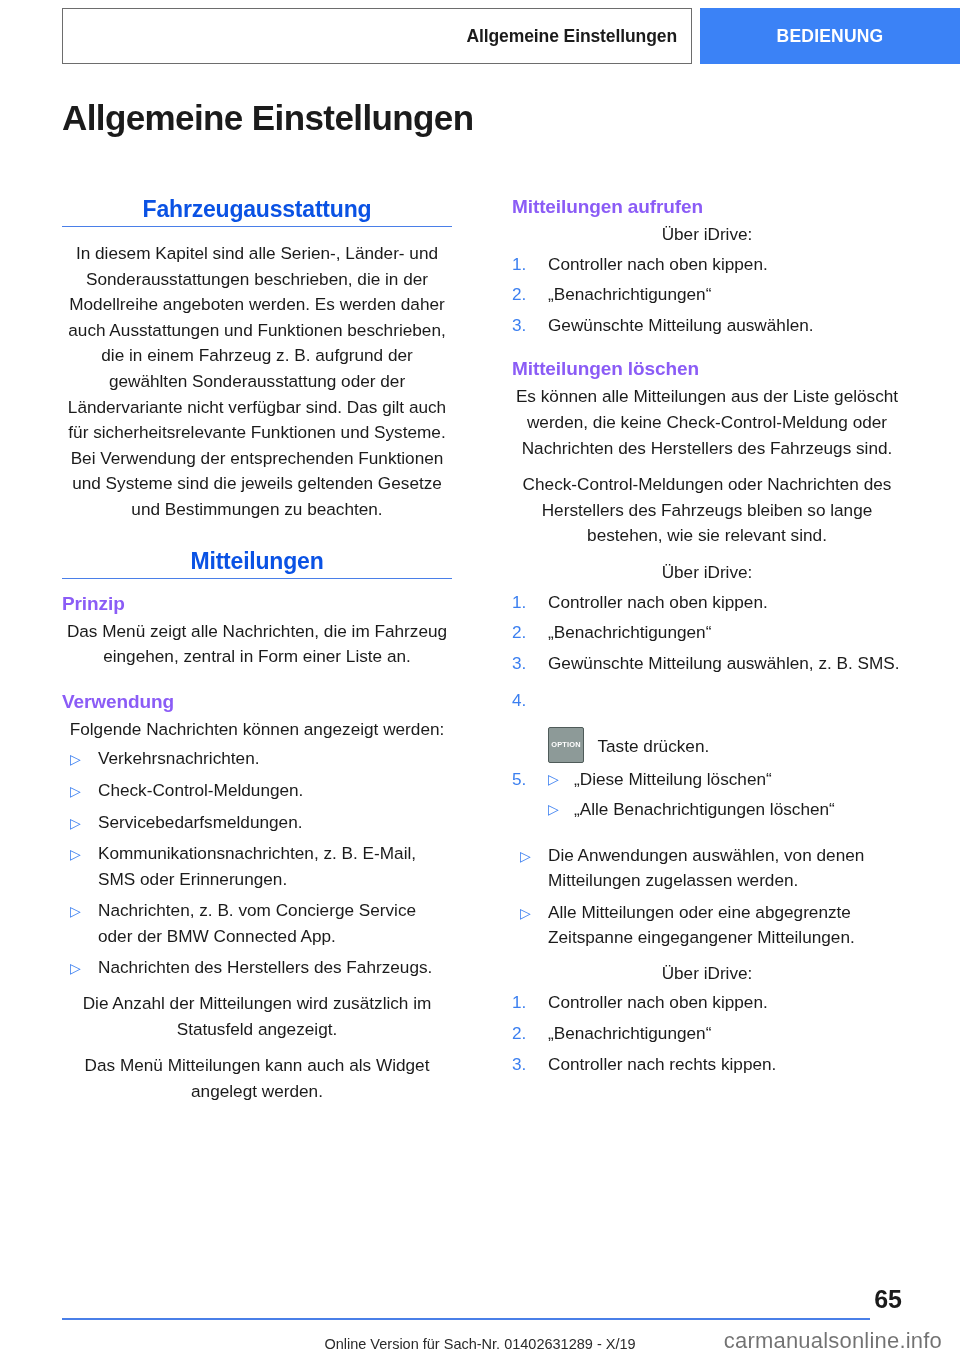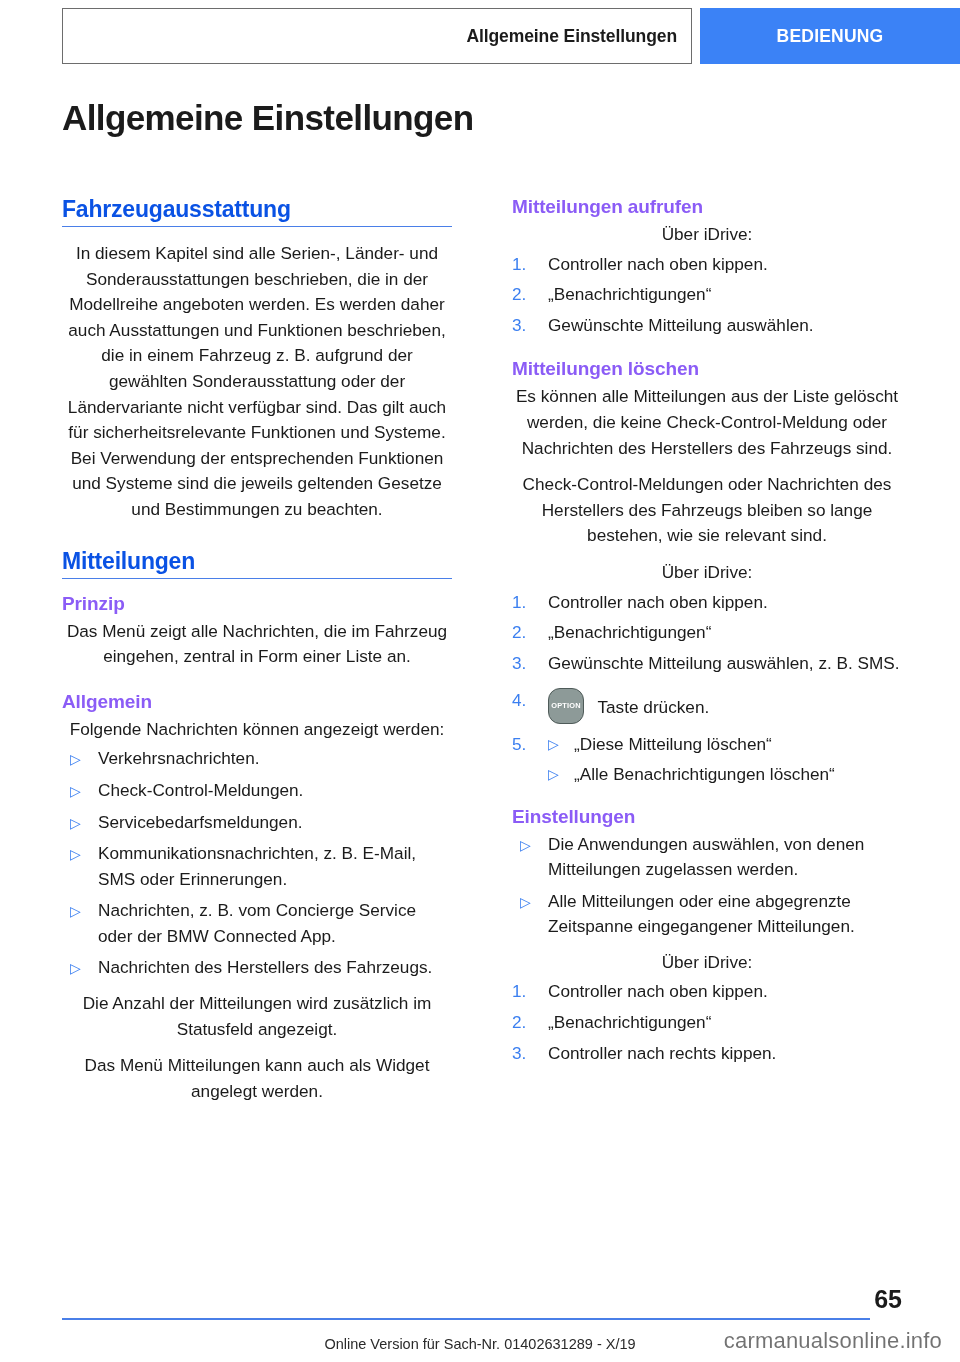--- a/index.html
+++ b/index.html
@@ -87,20 +87,21 @@
   .col-right { left: 512px; }
 
   
   h2.sec-h {
     font-size: 23px;
     font-weight: bold;
     color: #0a52e4;
     margin: 0 0 3px 0;
     padding: 0;
     letter-spacing: -0.2px;
+    text-align: center;
   }
   .sec-rule {
     border: 0;
     border-top: 1.4px solid #4a7fe8;
     margin: 0 0 14px 0;
     width: 100%;
   }
   h3.sub-h {
     font-size: 19px;
     font-weight: bold;
@@ -171,24 +172,25 @@
     min-height: 40px;
     margin-top: 12px;
     margin-bottom: 4px;
   }
   .option-key {
     display: inline-block;
     width: 34px;
     height: 34px;
     background: #8d9a98;
     border: 1.6px solid #4f5b59;
-    border-radius: 12px;
+    border-radius: 2px;
     vertical-align: -11px;
     margin-right: 9px;
     position: relative;
+    margin-top: 39px;
   }
   .option-key .option-label {
     position: absolute;
     left: 0; right: 0;
     top: 50%;
     transform: translateY(-50%);
     text-align: center;
     color: #ffffff;
     font-size: 7.4px;
     font-weight: bold;
@@ -275,21 +277,21 @@
     <div style="height:14px"></div>
 
     <h2 class="sec-h">Mitteilungen</h2>
     <hr class="sec-rule">
 
     <h3 class="sub-h">Prinzip</h3>
     <p class="body">Das Menü zeigt alle Nachrichten, die im Fahrzeug eingehen, zentral in Form einer Liste an.</p>
 
     <div style="height:10px"></div>
 
-    <h3 class="sub-h">Allgemein</h3>
+    <h3 class="sub-h">Verwendung</h3>
     <p class="body tight">Folgende Nachrichten können angezeigt werden:</p>
 
     <ul class="tri-list">
       <li>
         <span class="tri">▷</span>
         <span>Verkehrsnachrichten.</span>
       </li>
       <li>
         <span class="tri">▷</span>
         <span>Check-Control-Meldungen.</span>
@@ -371,21 +373,20 @@
         </div>
         <div class="sub-tri-line subitems">
           <span class="tri">▷</span>
           <span>„Alle Benachrichtigungen löschen“</span>
         </div>
       </li>
     </ol>
 
     <div style="height:6px"></div>
 
-    <h3 class="sub-h">Einstellungen</h3>
 
     <ul class="tri-list">
       <li>
         <span class="tri">▷</span>
         <span>Die Anwendungen auswählen, von denen Mitteilungen zugelassen werden.</span>
       </li>
       <li>
         <span class="tri">▷</span>
         <span>Alle Mitteilungen oder eine abgegrenzte Zeitspanne eingegangener Mitteilungen.</span>
       </li>

